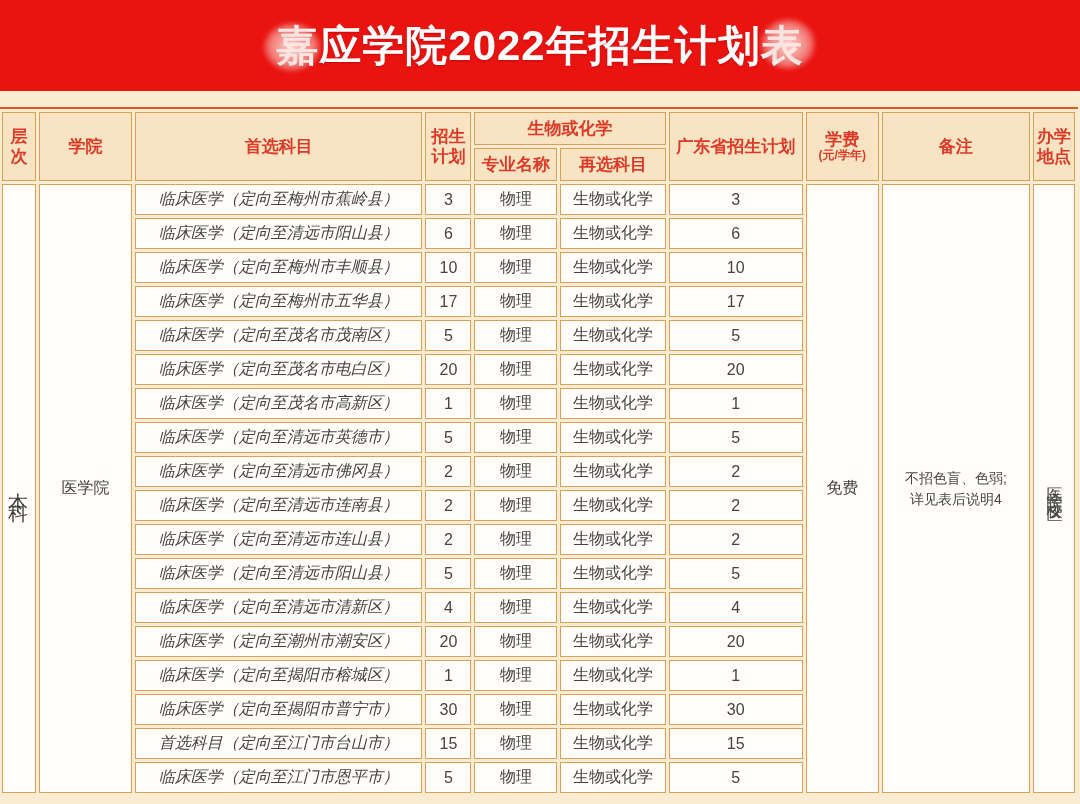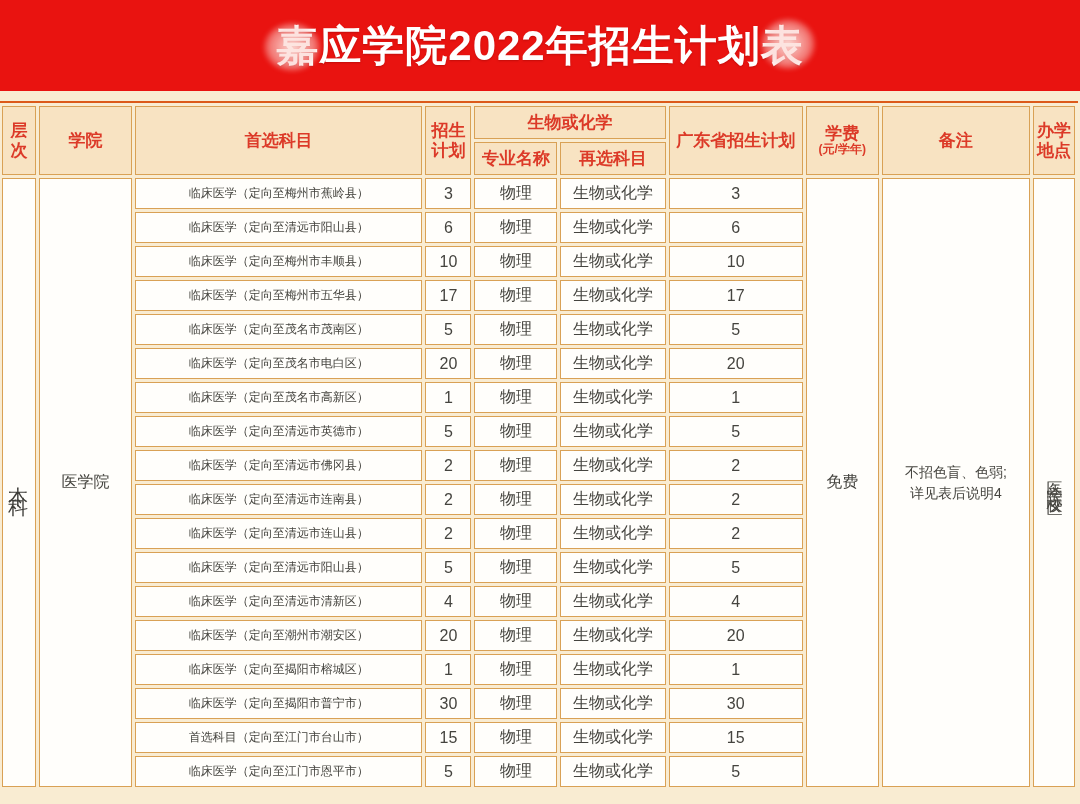--- a/index.html
+++ b/index.html
@@ -30,21 +30,21 @@
     filter:blur(2px);
     pointer-events:none;
   }
   .smudge-left  { left:263px; top:22px; width:58px; height:50px; }
   .smudge-right { left:760px; top:18px; width:56px; height:52px; }
 
   table.plan-table {
     table-layout:fixed;
     width:1079px;
     margin-left:-1px;
-    margin-top:10px;
+    margin-top:16px;
     border-collapse:separate;
     border-spacing:3px;
     border-top:2px solid #dc5a1a;
   }
   th, td {
     border:1px solid #d9a155;
     text-align:center;
     vertical-align:middle;
     overflow:hidden;
   }
@@ -58,21 +58,21 @@
     padding:1px 2px;
   }
   thead th .sub-line { font-size:12px; white-space:nowrap; }
   tbody td {
     background:#fffefb;
     color:#45443f;
     font-size:16px;
     height:31px;
     padding:0 2px;
   }
-  td.major { font-size:12px; letter-spacing:0; white-space:nowrap; }
+  td.major { font-size:16px; letter-spacing:0; white-space:nowrap;font-style:italic; }
   .vertical {
     writing-mode:vertical-rl;
     text-orientation:upright;
     display:inline-block;
   }
   .level-text    { font-size:20px; letter-spacing:10px; color:#3d3c38; }
   .location-text { font-size:16px; letter-spacing:5px; }
   .remarks-line  { font-size:14px; line-height:1.5; white-space:nowrap; }
 </style>
 </head>

